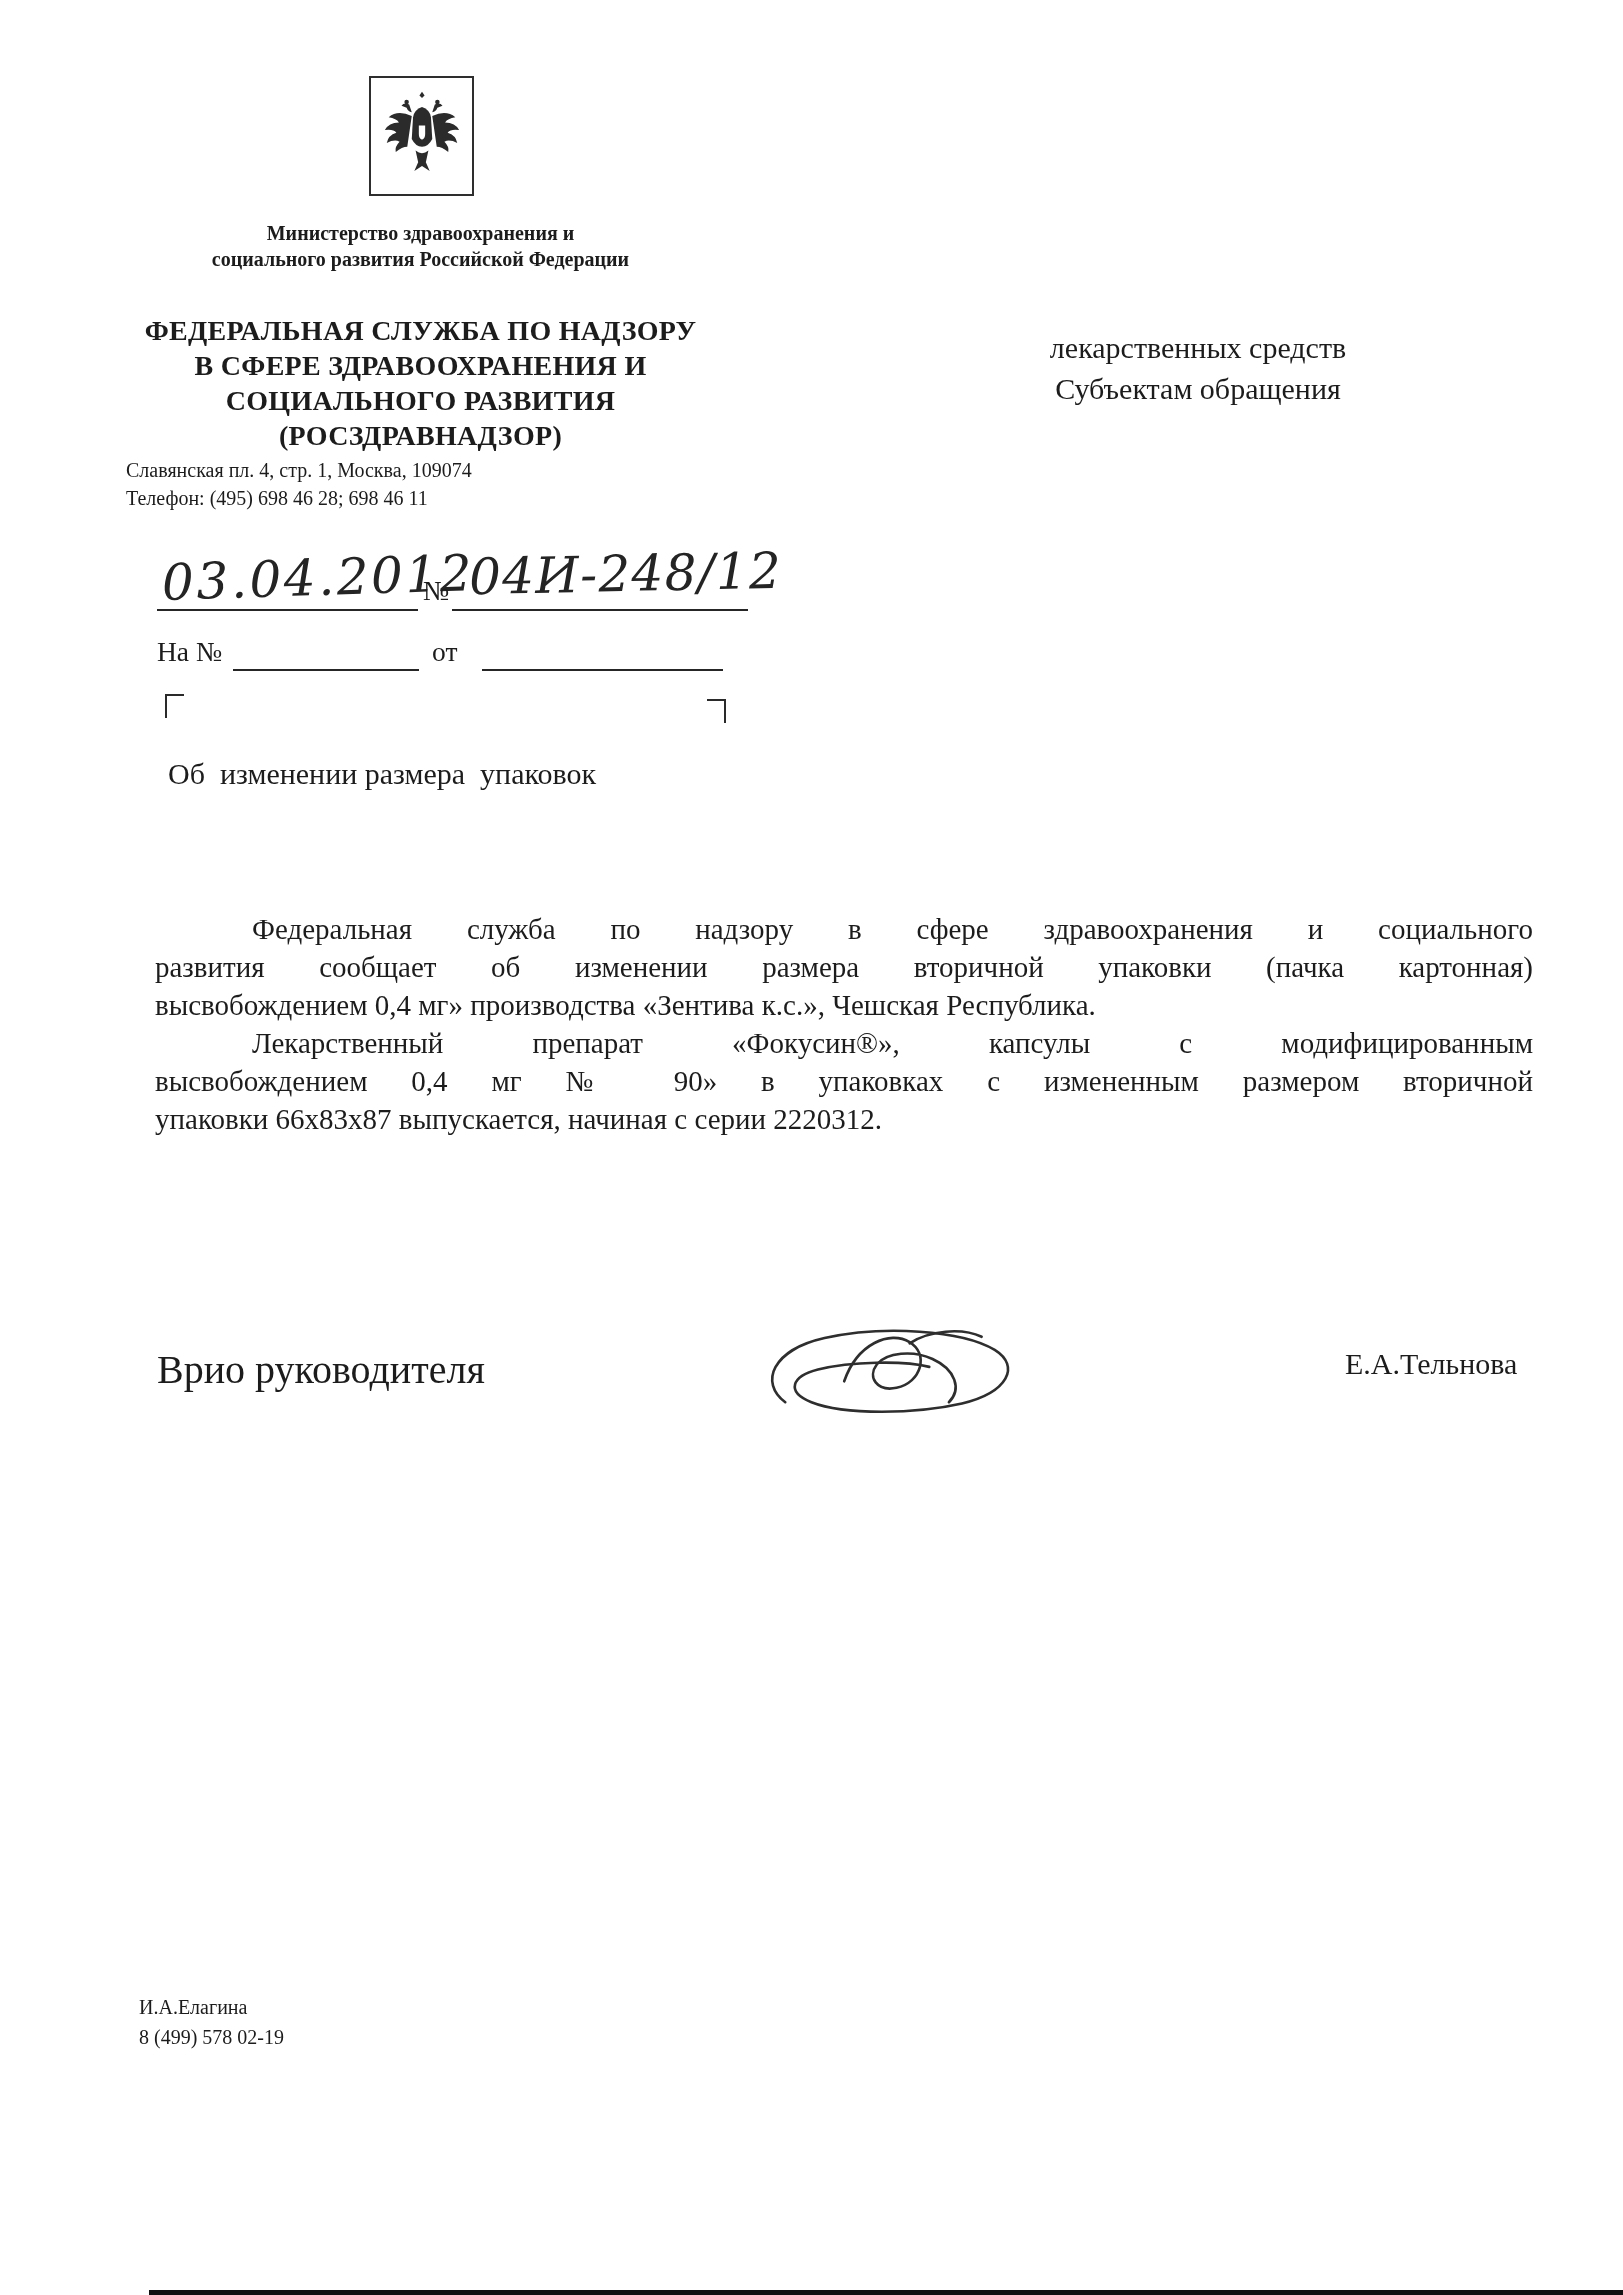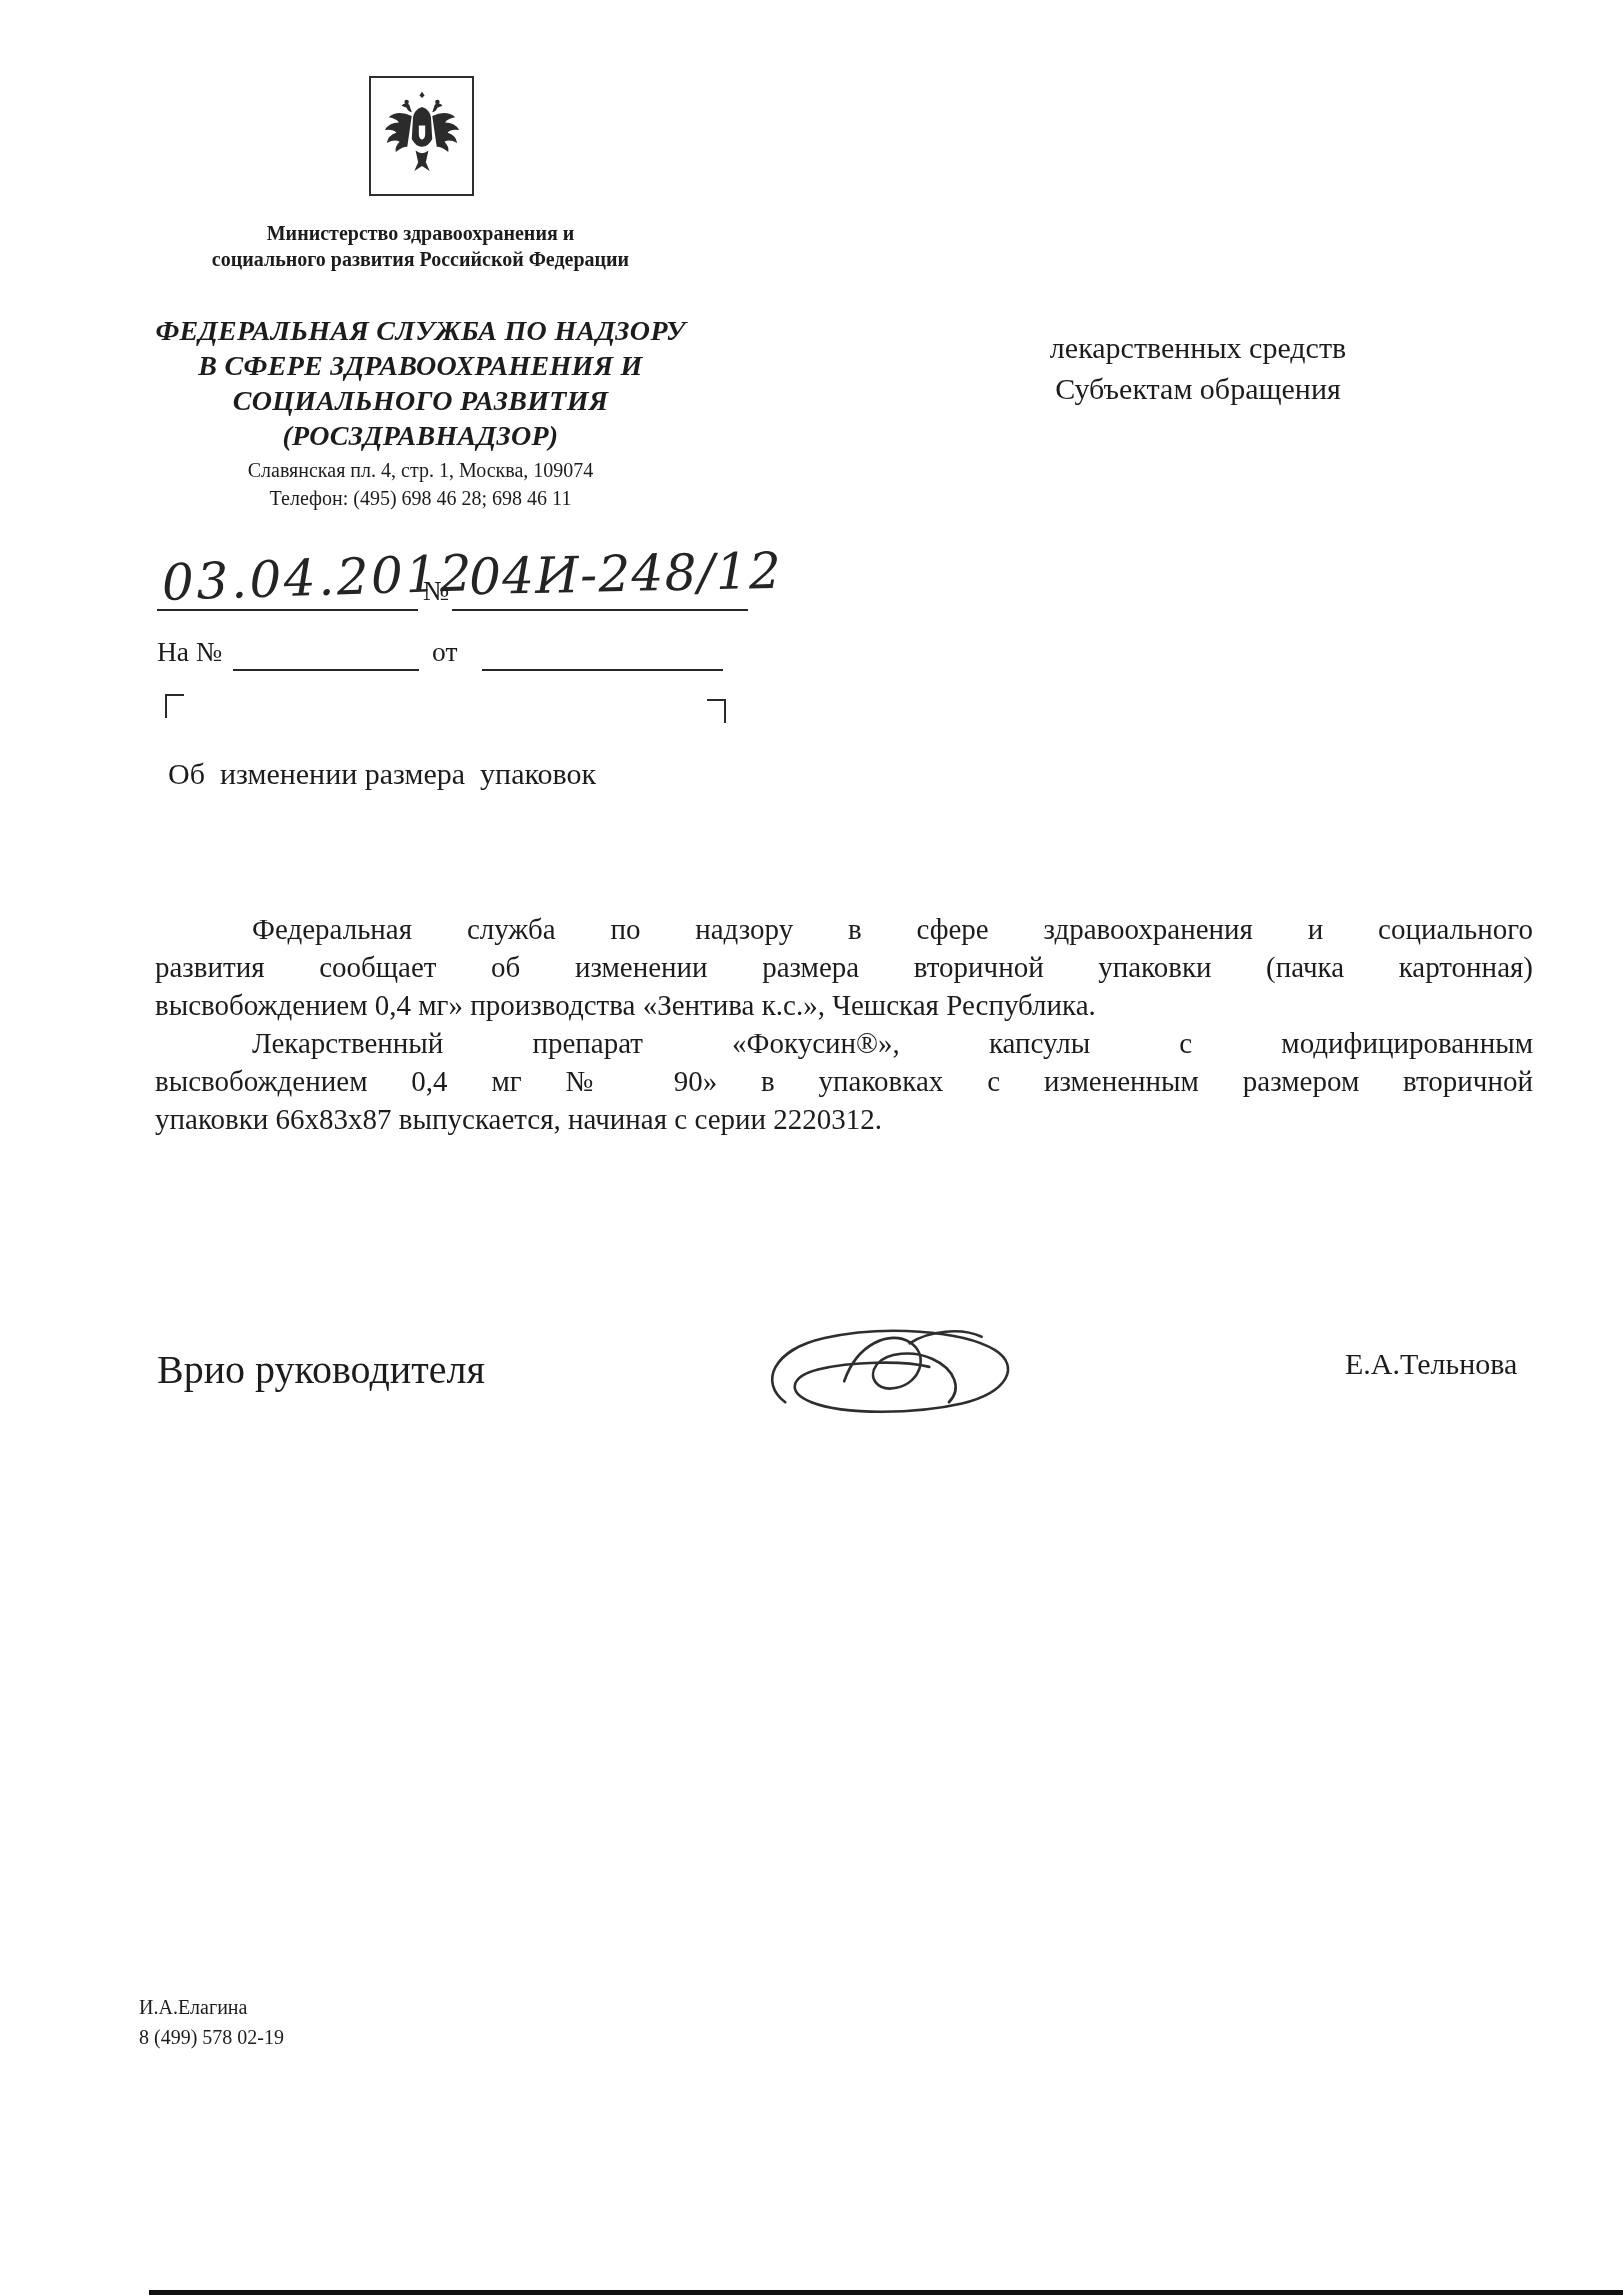--- a/index.html
+++ b/index.html
@@ -27,23 +27,22 @@
   .ministry {
     left: 126px; top: 220px; width: 589px;
     text-align: center; font-weight: bold;
     font-size: 20px; line-height: 26px;
   }
   .agency {
     left: 103px; top: 313px; width: 635px;
     text-align: center; font-weight: bold;
     font-size: 28px; line-height: 35px;
     letter-spacing: 0.3px;
-    font-style: italic;
   }
-  .addr-line { left: 126px; width: 589px; text-align: center; font-size: 20px; }
+  .addr-line { left: 126px; width: 589px; font-size: 20px; }
 
   .recipient {
     left: 982px; top: 327px; width: 432px;
     text-align: center; font-size: 30px; line-height: 41px;
   }
 
   
   .hw {
     font-family: "DejaVu Serif", serif;
     font-style: italic;

